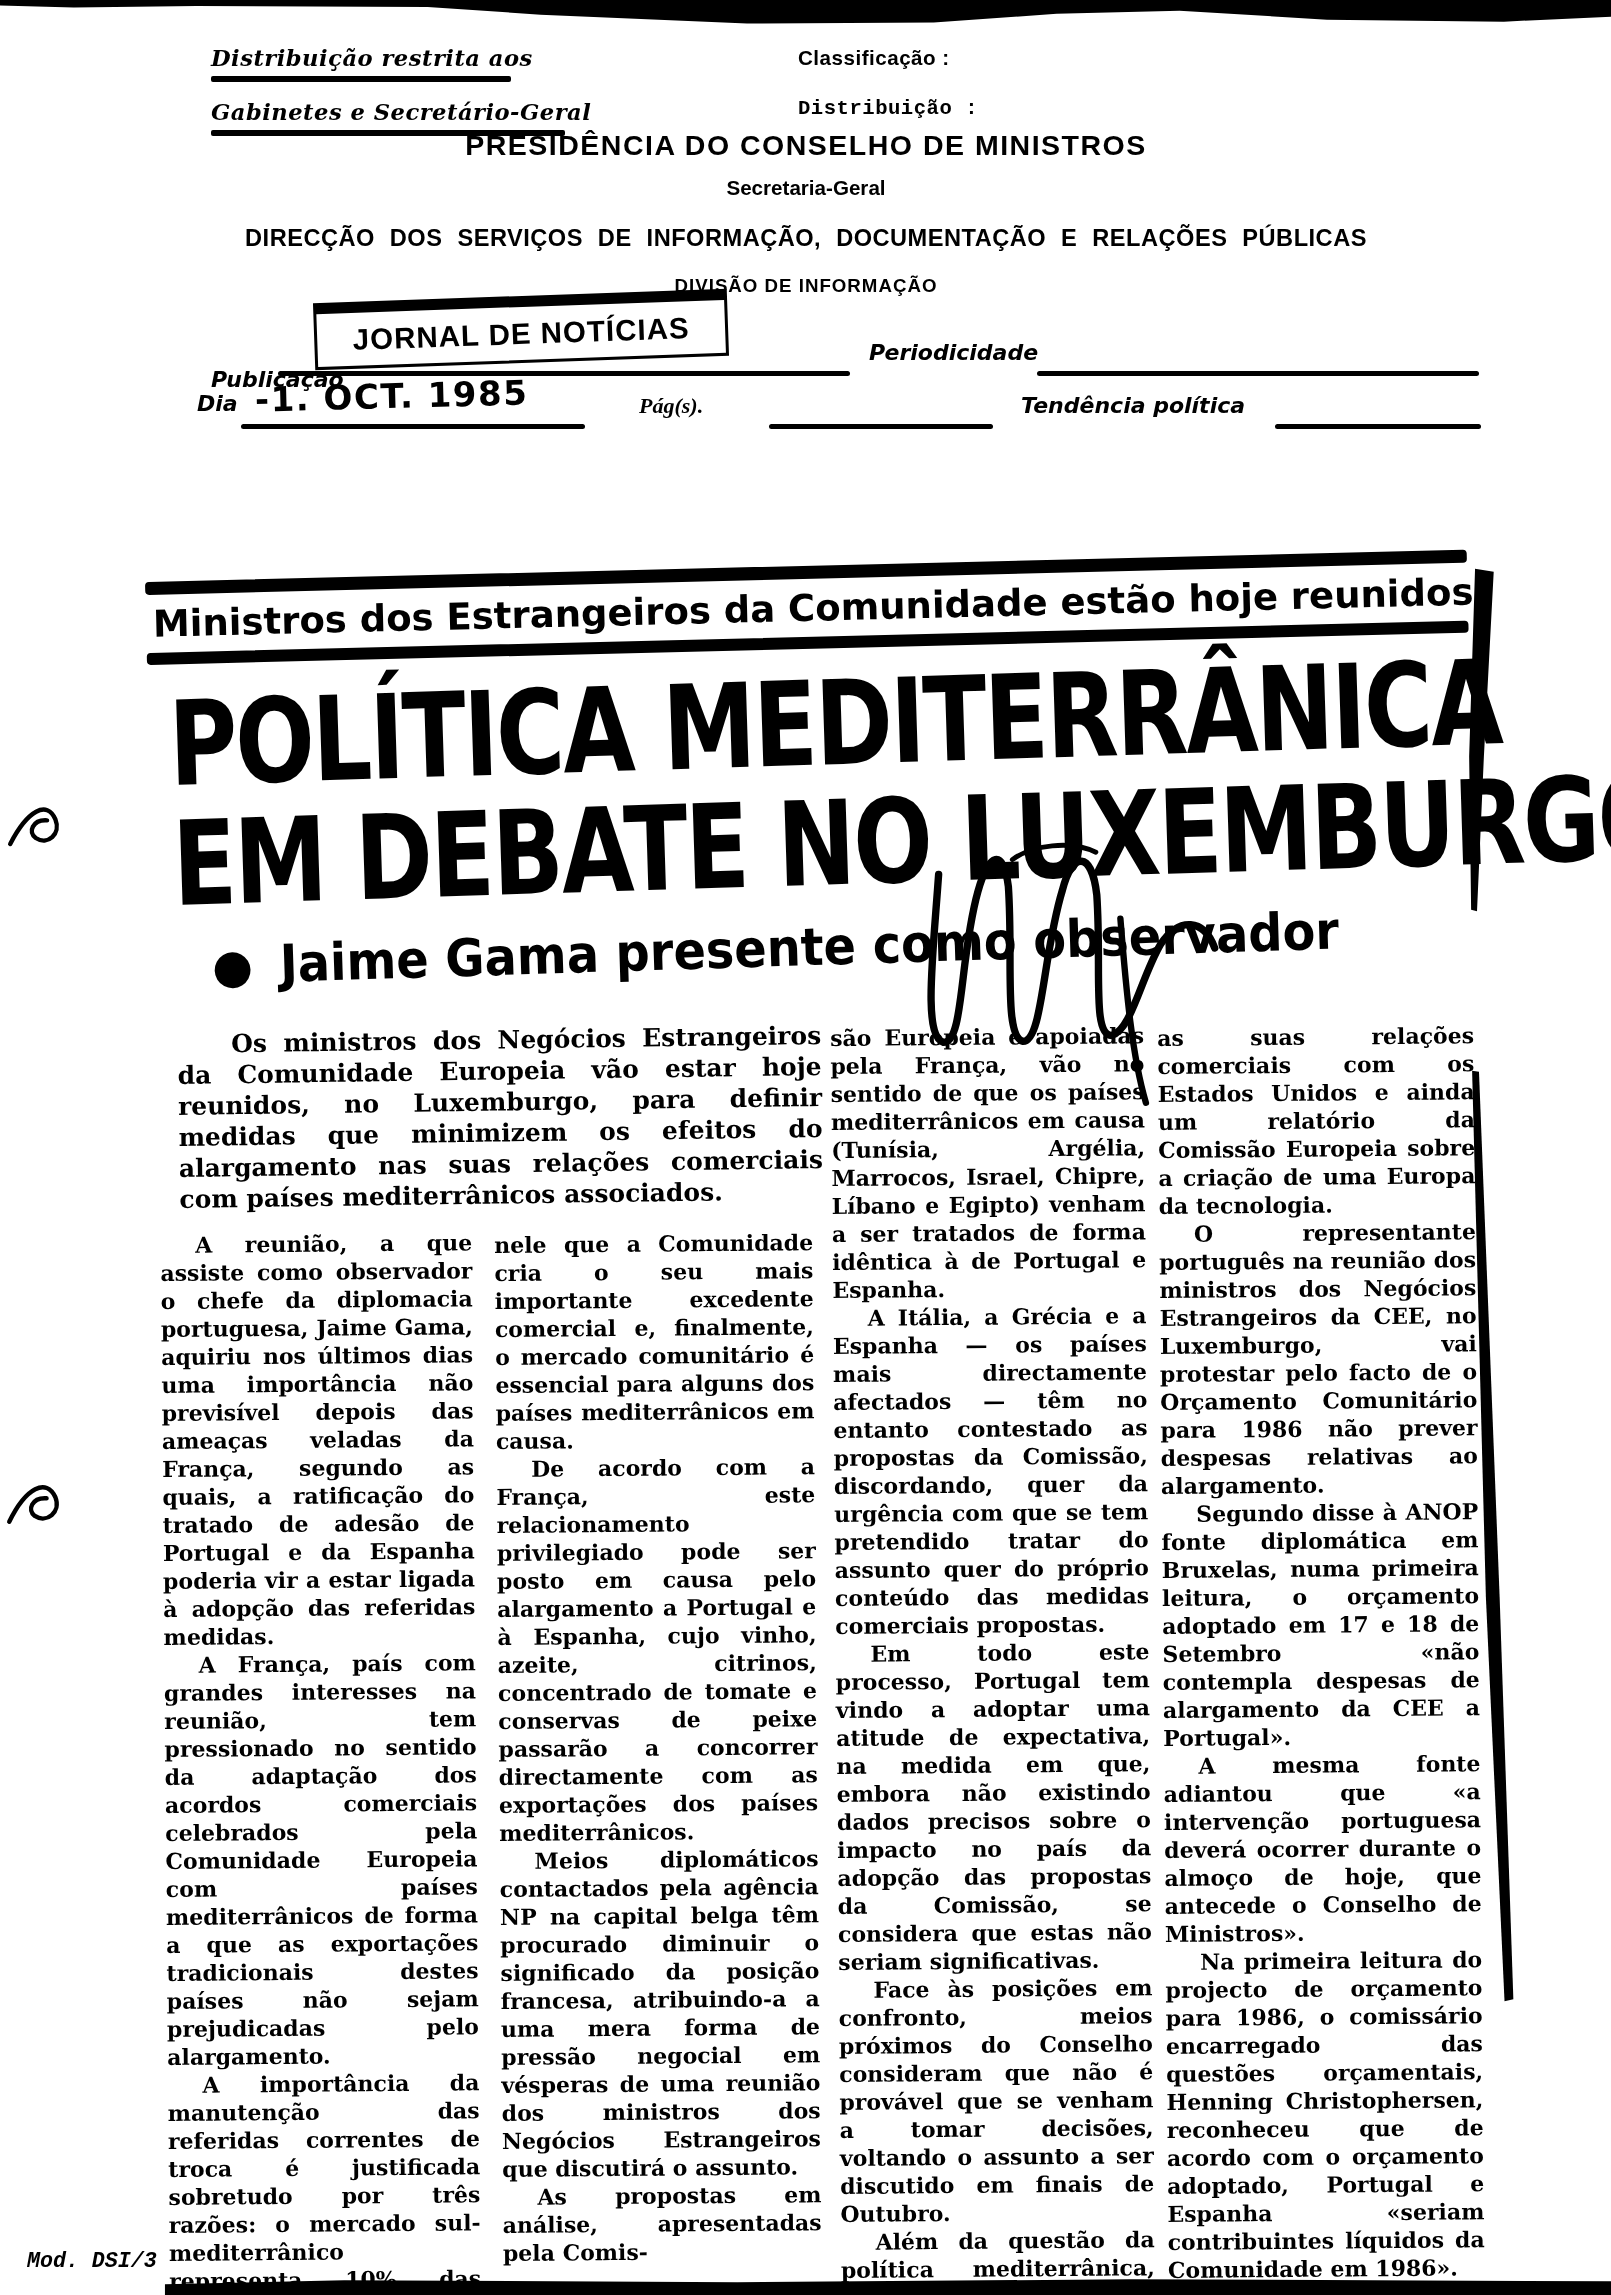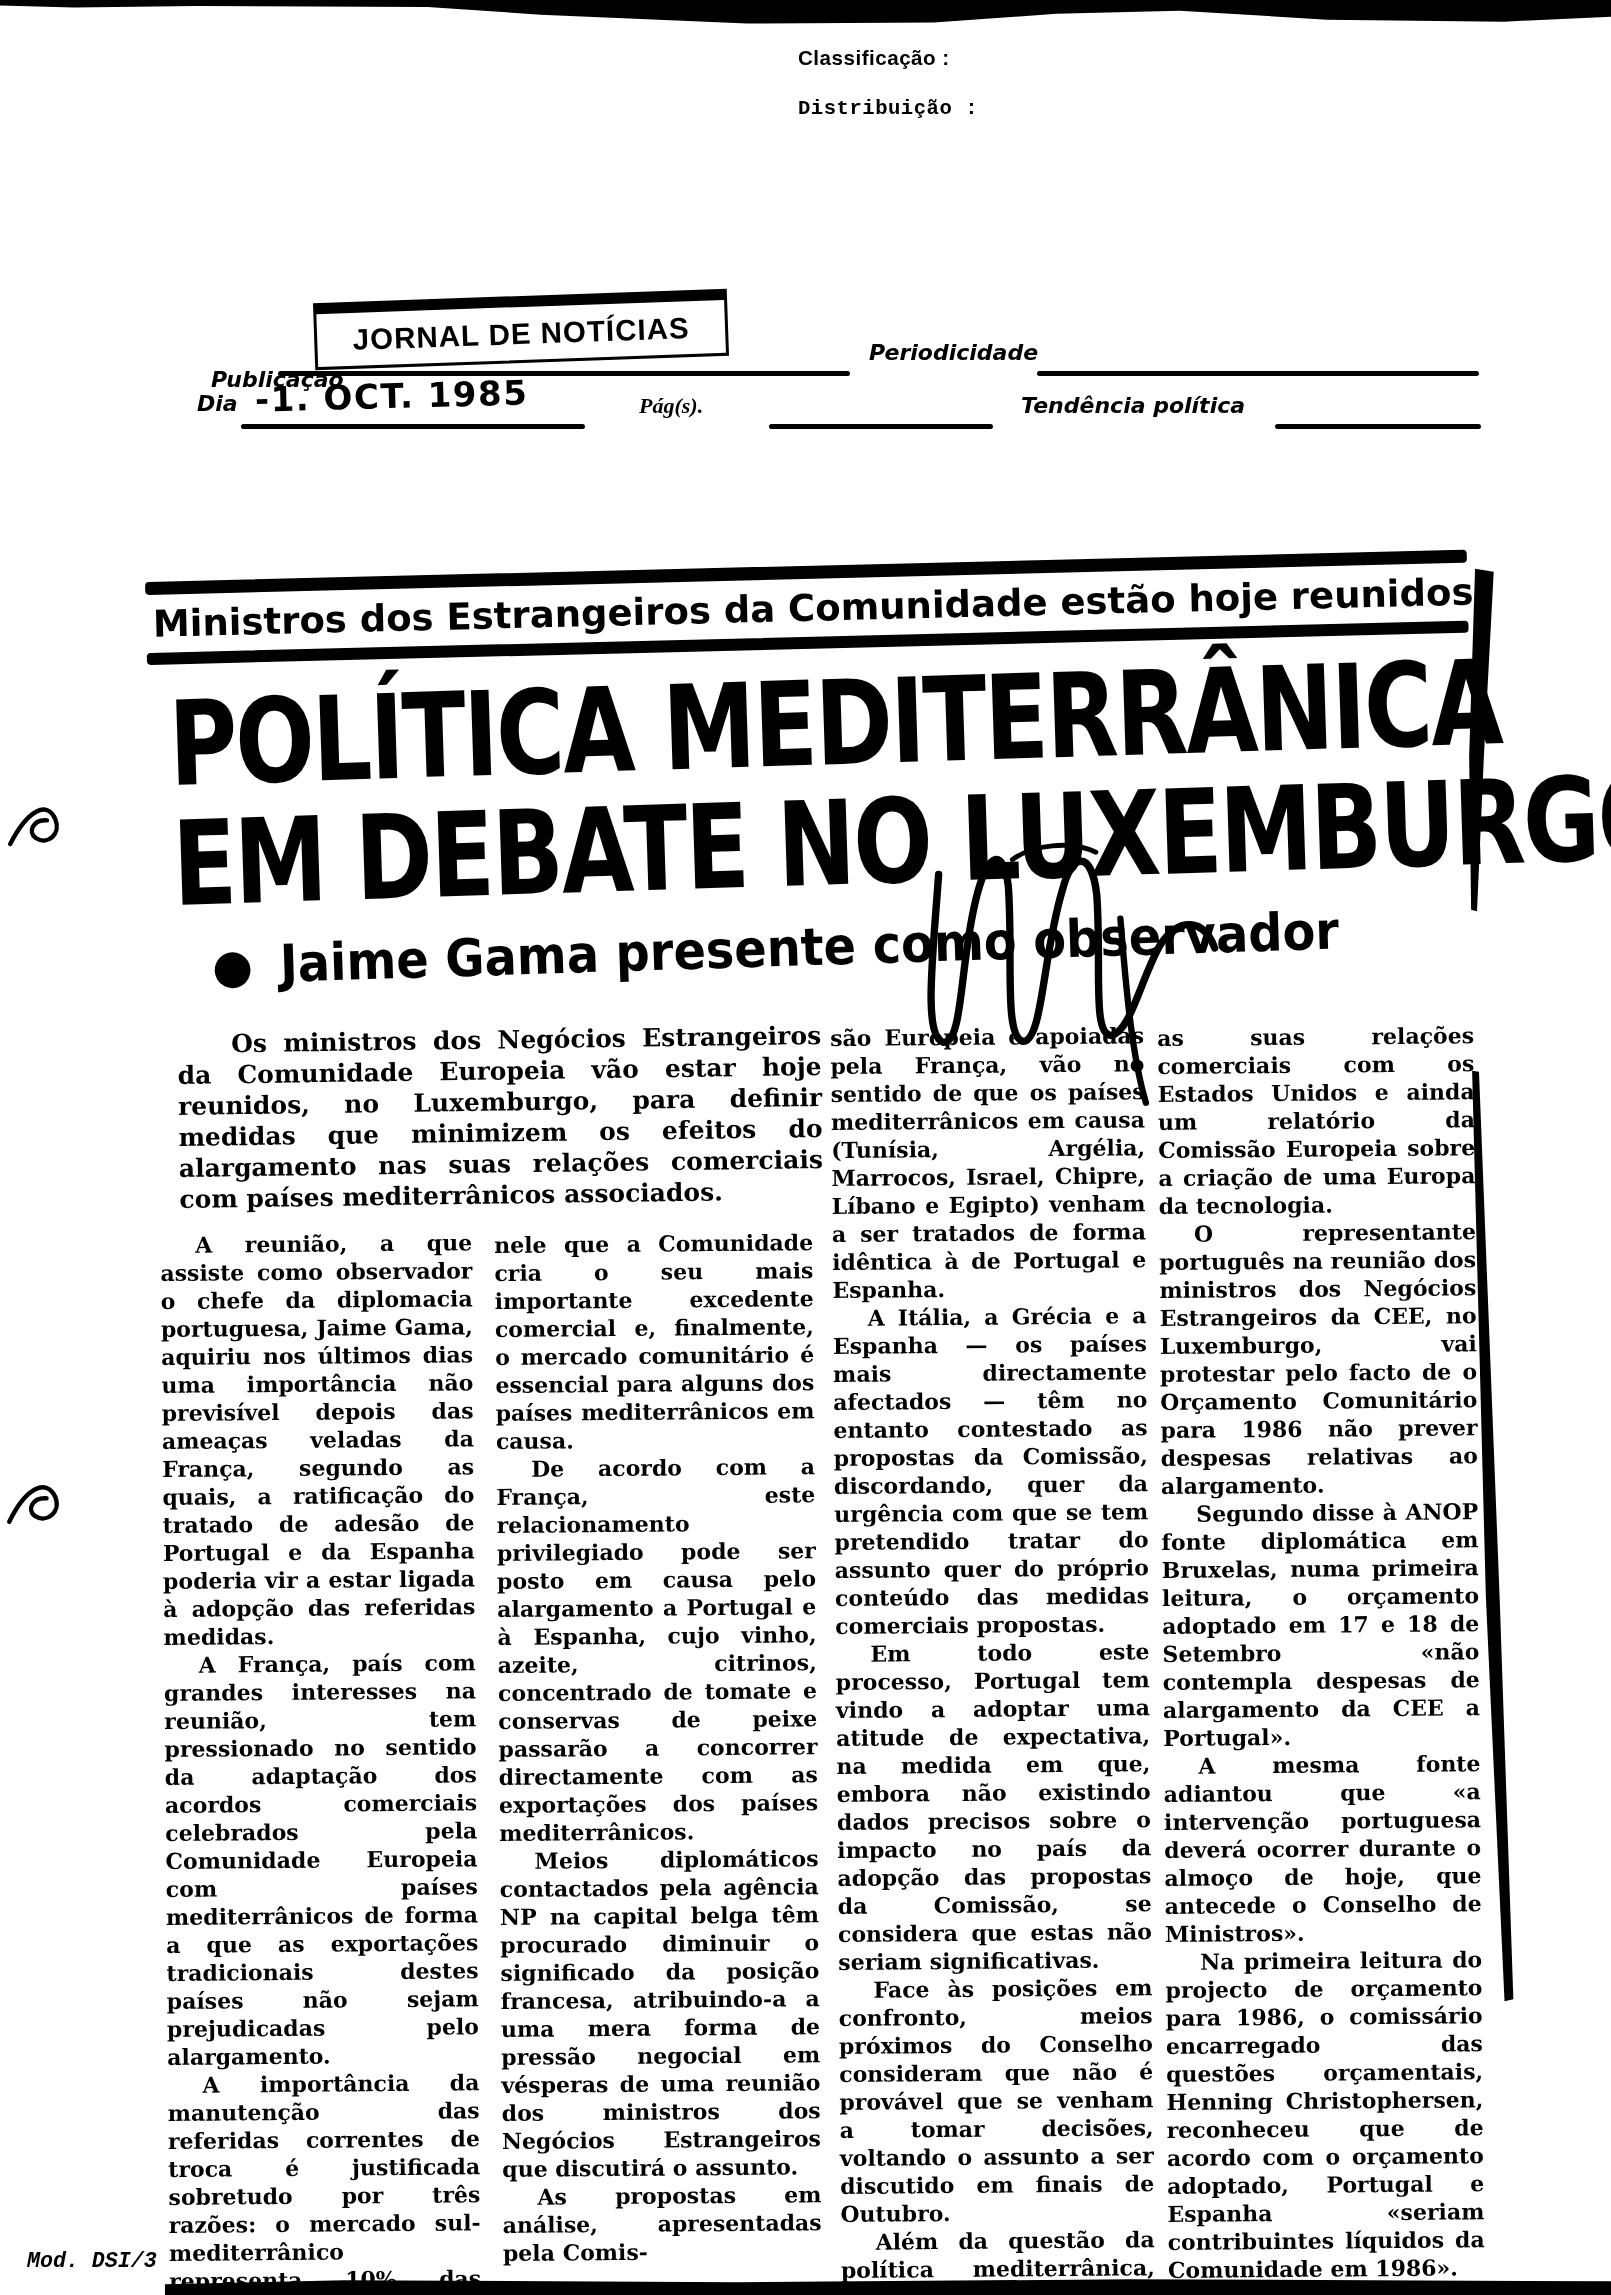--- a/index.html
+++ b/index.html
@@ -59,26 +59,38 @@
 </style>
 </head>
 <body>
 
 <div id="page">
 
   <svg class="overlay" width="1612" height="29.5" viewBox="0 0 3280 60">
     <polygon fill="#000" points="0,0 3280,0 3280,34 3060,44 2700,40 2400,22 2150,28 1900,46 1520,48 1100,30 870,14 400,12 150,15 0,11"></polygon>
   </svg>
 
+  <div class="abs" style="left:211px;top:45px;">
+    <div class="hand-label">Distribuição restrita aos</div>
+    <div class="u-bar" style="width:300px;"></div>
+    <div class="hand-label" style="margin-top:16.7px;">Gabinetes e Secretário-Geral</div>
+    <div class="u-bar" style="width:354px;"></div>
+  </div>
 
   <div class="abs" style="left:798px;top:46px;">
     <div class="plain-label">Classificação :</div>
     <div class="plain-label" style="margin-top:26.5px;font-family:Liberation Mono, monospace;">Distribuição :</div>
   </div>
 
+  <div class="abs org-block" style="left:177px;top:129px;">
+    <div class="org-title">PRESIDÊNCIA DO CONSELHO DE MINISTROS</div>
+    <div class="org-subtitle">Secretaria-Geral</div>
+    <div class="org-direction">DIRECÇÃO DOS SERVIÇOS DE INFORMAÇÃO, DOCUMENTAÇÃO E RELAÇÕES PÚBLICAS</div>
+    <div class="org-division">DIVISÃO DE INFORMAÇÃO</div>
+  </div>
 
   <div class="abs" style="left:314px;top:296px;">
     <div class="stamp">
       <span>JORNAL DE NOTÍCIAS</span>
     </div>
   </div>
 
   <div class="abs form-label" style="left:211px;top:340px;margin-top:27px;">Publicação</div>
   <div class="abs fill-line" style="left:278px;top:371px;width:572px;"></div>
   <div class="abs form-label" style="left:869px;top:340px;">Periodicidade</div>

